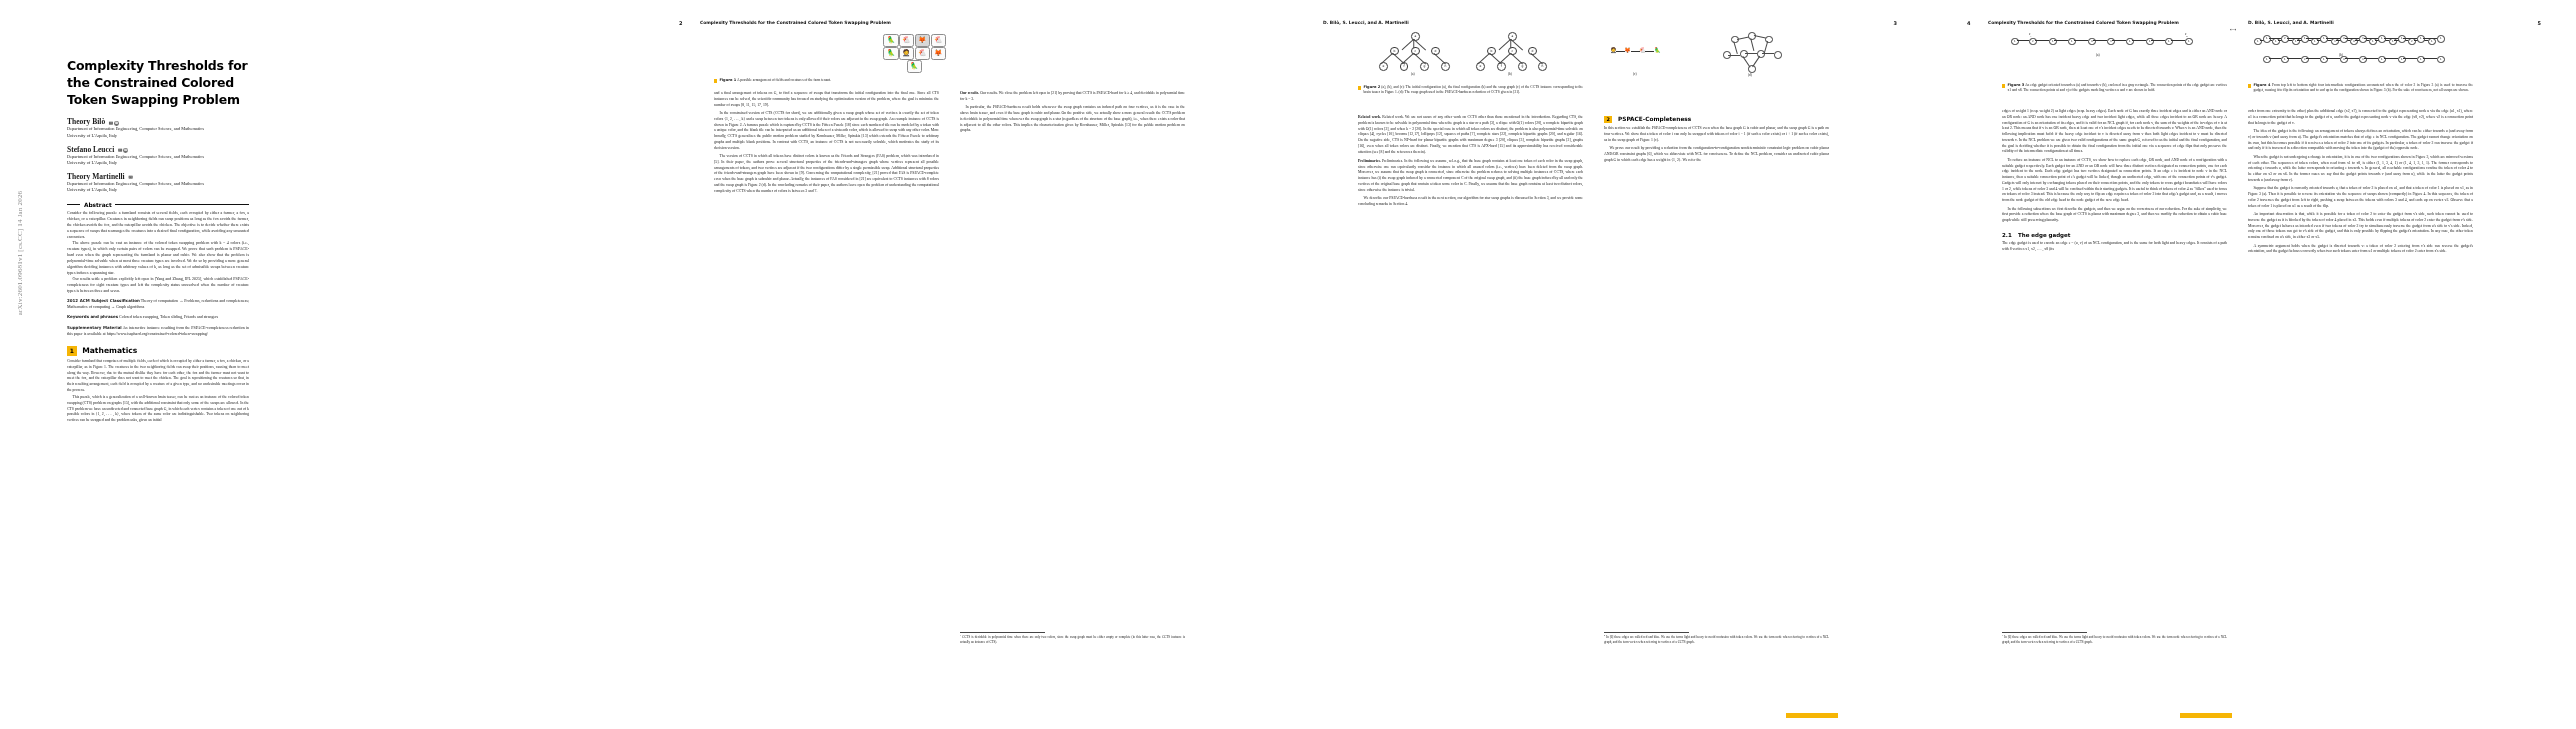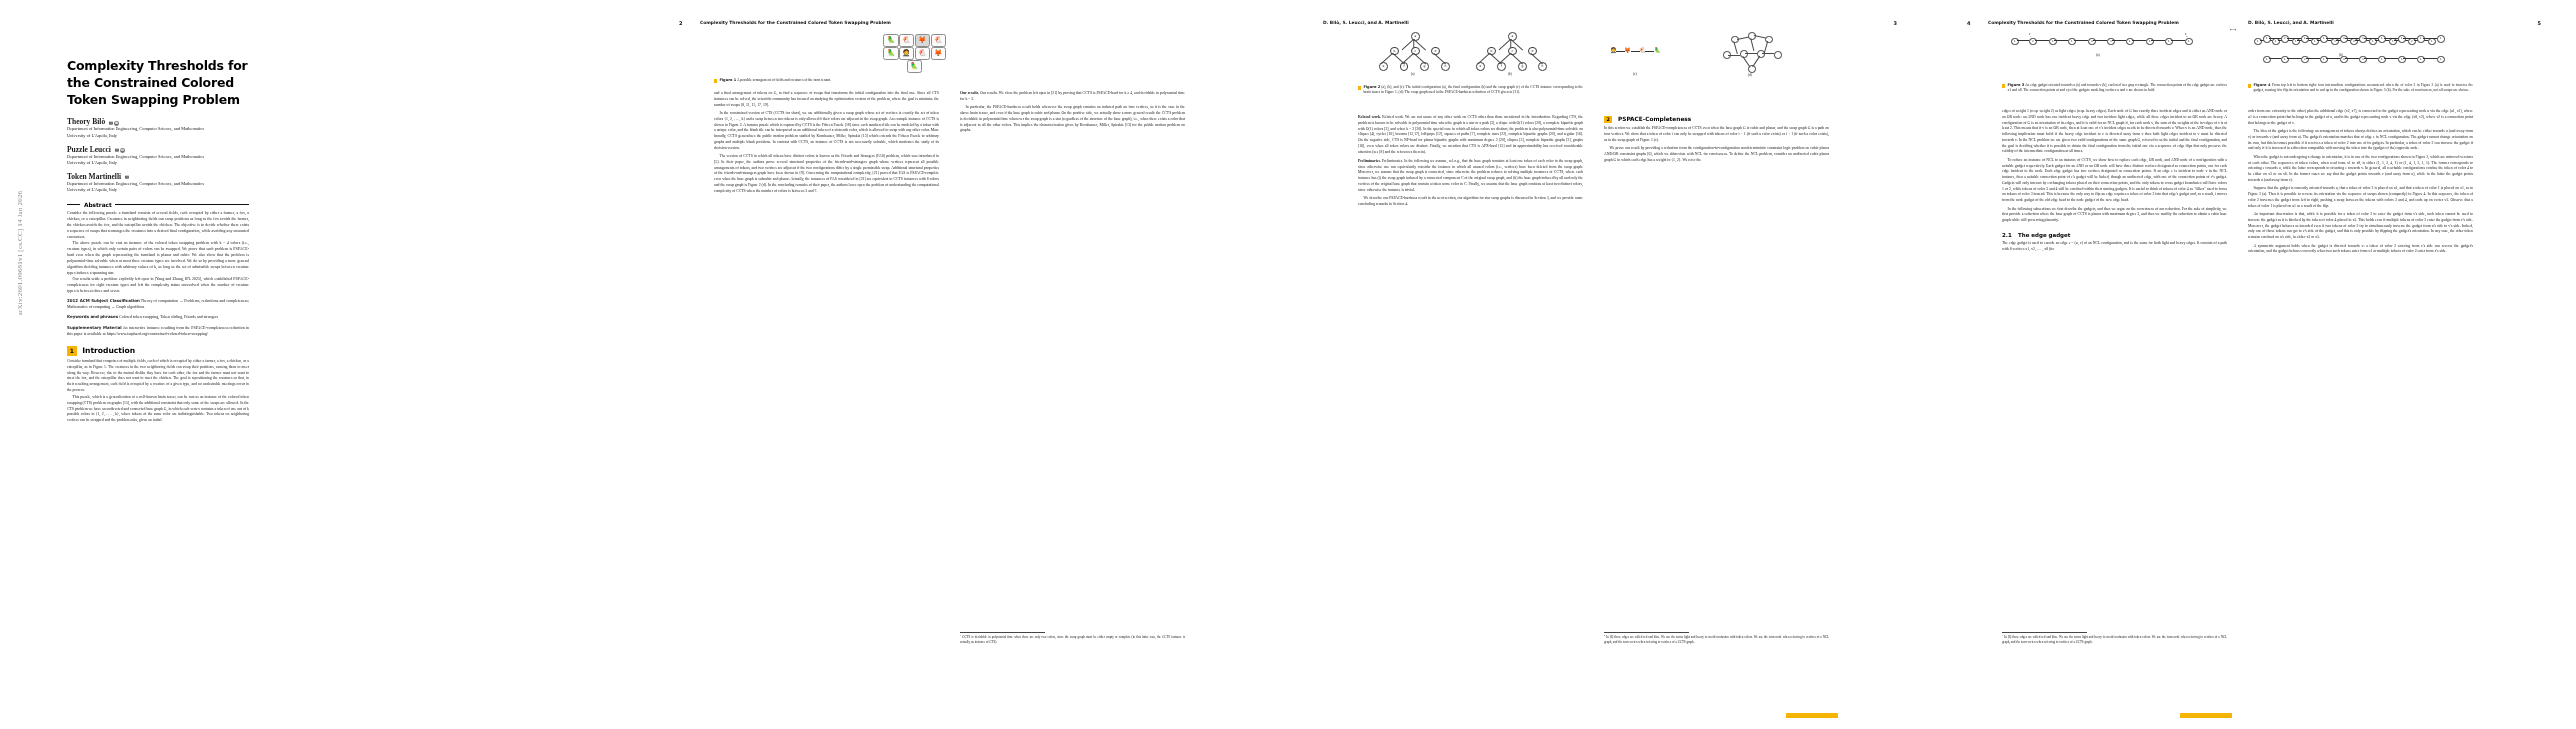--- a/index.html
+++ b/index.html
@@ -113,28 +113,28 @@
 
       <div style="margin-top:9px;">
         <div class="author">
           <span>Theory Bilò</span>
           <span class="ic env-icon">✉</span><span class="orcid">iD</span>
         </div>
         <div class="affil">Department of Information Engineering, Computer Science, and Mathematics</div>
         <div class="affil">University of L'Aquila, Italy</div>
 
         <div class="author">
-          <span>Puzzle Leucci</span>
+          <span>Stefano Leucci</span>
           <span class="ic env-icon">✉</span><span class="orcid">iD</span>
         </div>
         <div class="affil">Department of Information Engineering, Computer Science, and Mathematics</div>
         <div class="affil">University of L'Aquila, Italy</div>
 
         <div class="author">
-          <span>Token Martinelli</span>
+          <span>Theory Martinelli</span>
           <span class="ic env-icon">✉</span>
         </div>
         <div class="affil">Department of Information Engineering, Computer Science, and Mathematics</div>
         <div class="affil">University of L'Aquila, Italy</div>
       </div>
 
       <div class="abs-head">
         <div class="rule"></div>
         <div class="lbl">Abstract</div>
         <div class="rule long"></div>
@@ -151,21 +151,21 @@
         <span class="meta-lbl">Keywords and phrases</span>
         <span>Colored token swapping, Token sliding, Friends and strangers</span>
       </div>
       <div class="meta-blk">
         <span class="meta-lbl">Supplementary Material</span>
         <span>An interactive instance resulting from the PSPACE-completeness reduction in this paper is available at https://www.isaphard.org/constrained-colored-token-swapping/</span>
       </div>
 
       <div class="sec">
         <div class="num">1</div>
-        <div class="nm">Introduction</div>
+        <div class="nm">Mathematics</div>
       </div>
       <div class="body-s" style="font-size:3.8px;">Consider farmland that comprises of multiple fields, each of which is occupied by either a farmer, a fox, a chicken, or a caterpillar, as in Figure 1. The creatures in the two neighboring fields can swap their positions, causing them to meet along the way. However, due to the mutual dislike they have for each other, the fox and the farmer must not want to meet the fox, and the caterpillar does not want to meet the chicken. The goal is repositioning the creatures so that, in their resulting arrangement, each field is occupied by a creature of a given type, and no undesirable meetings occur in the process.</div>
       <div class="body-s" style="font-size:3.8px;text-indent:5.5px;margin-top:1.8px;">This puzzle, which is a generalization of a well-known brain teaser, can be cast as an instance of the colored token swapping (CTS) problem on graphs [15], with the additional constraint that only some of the swaps are allowed. In the CTS problem we have an undirected and connected base graph G, in which each vertex contains a token of one out of k possible colors in {1, 2, . . . , k}, where tokens of the same color are indistinguishable. Two tokens on neighboring vertices can be swapped and the problem asks, given an initial</div>
     </div>
   </div>
 
   <div class="page pg2">
     <div class="rh pn" style="left:35px;">2</div>
     <div class="rh" style="left:56px;">Complexity Thresholds for the Constrained Colored Token Swapping Problem</div>
 

